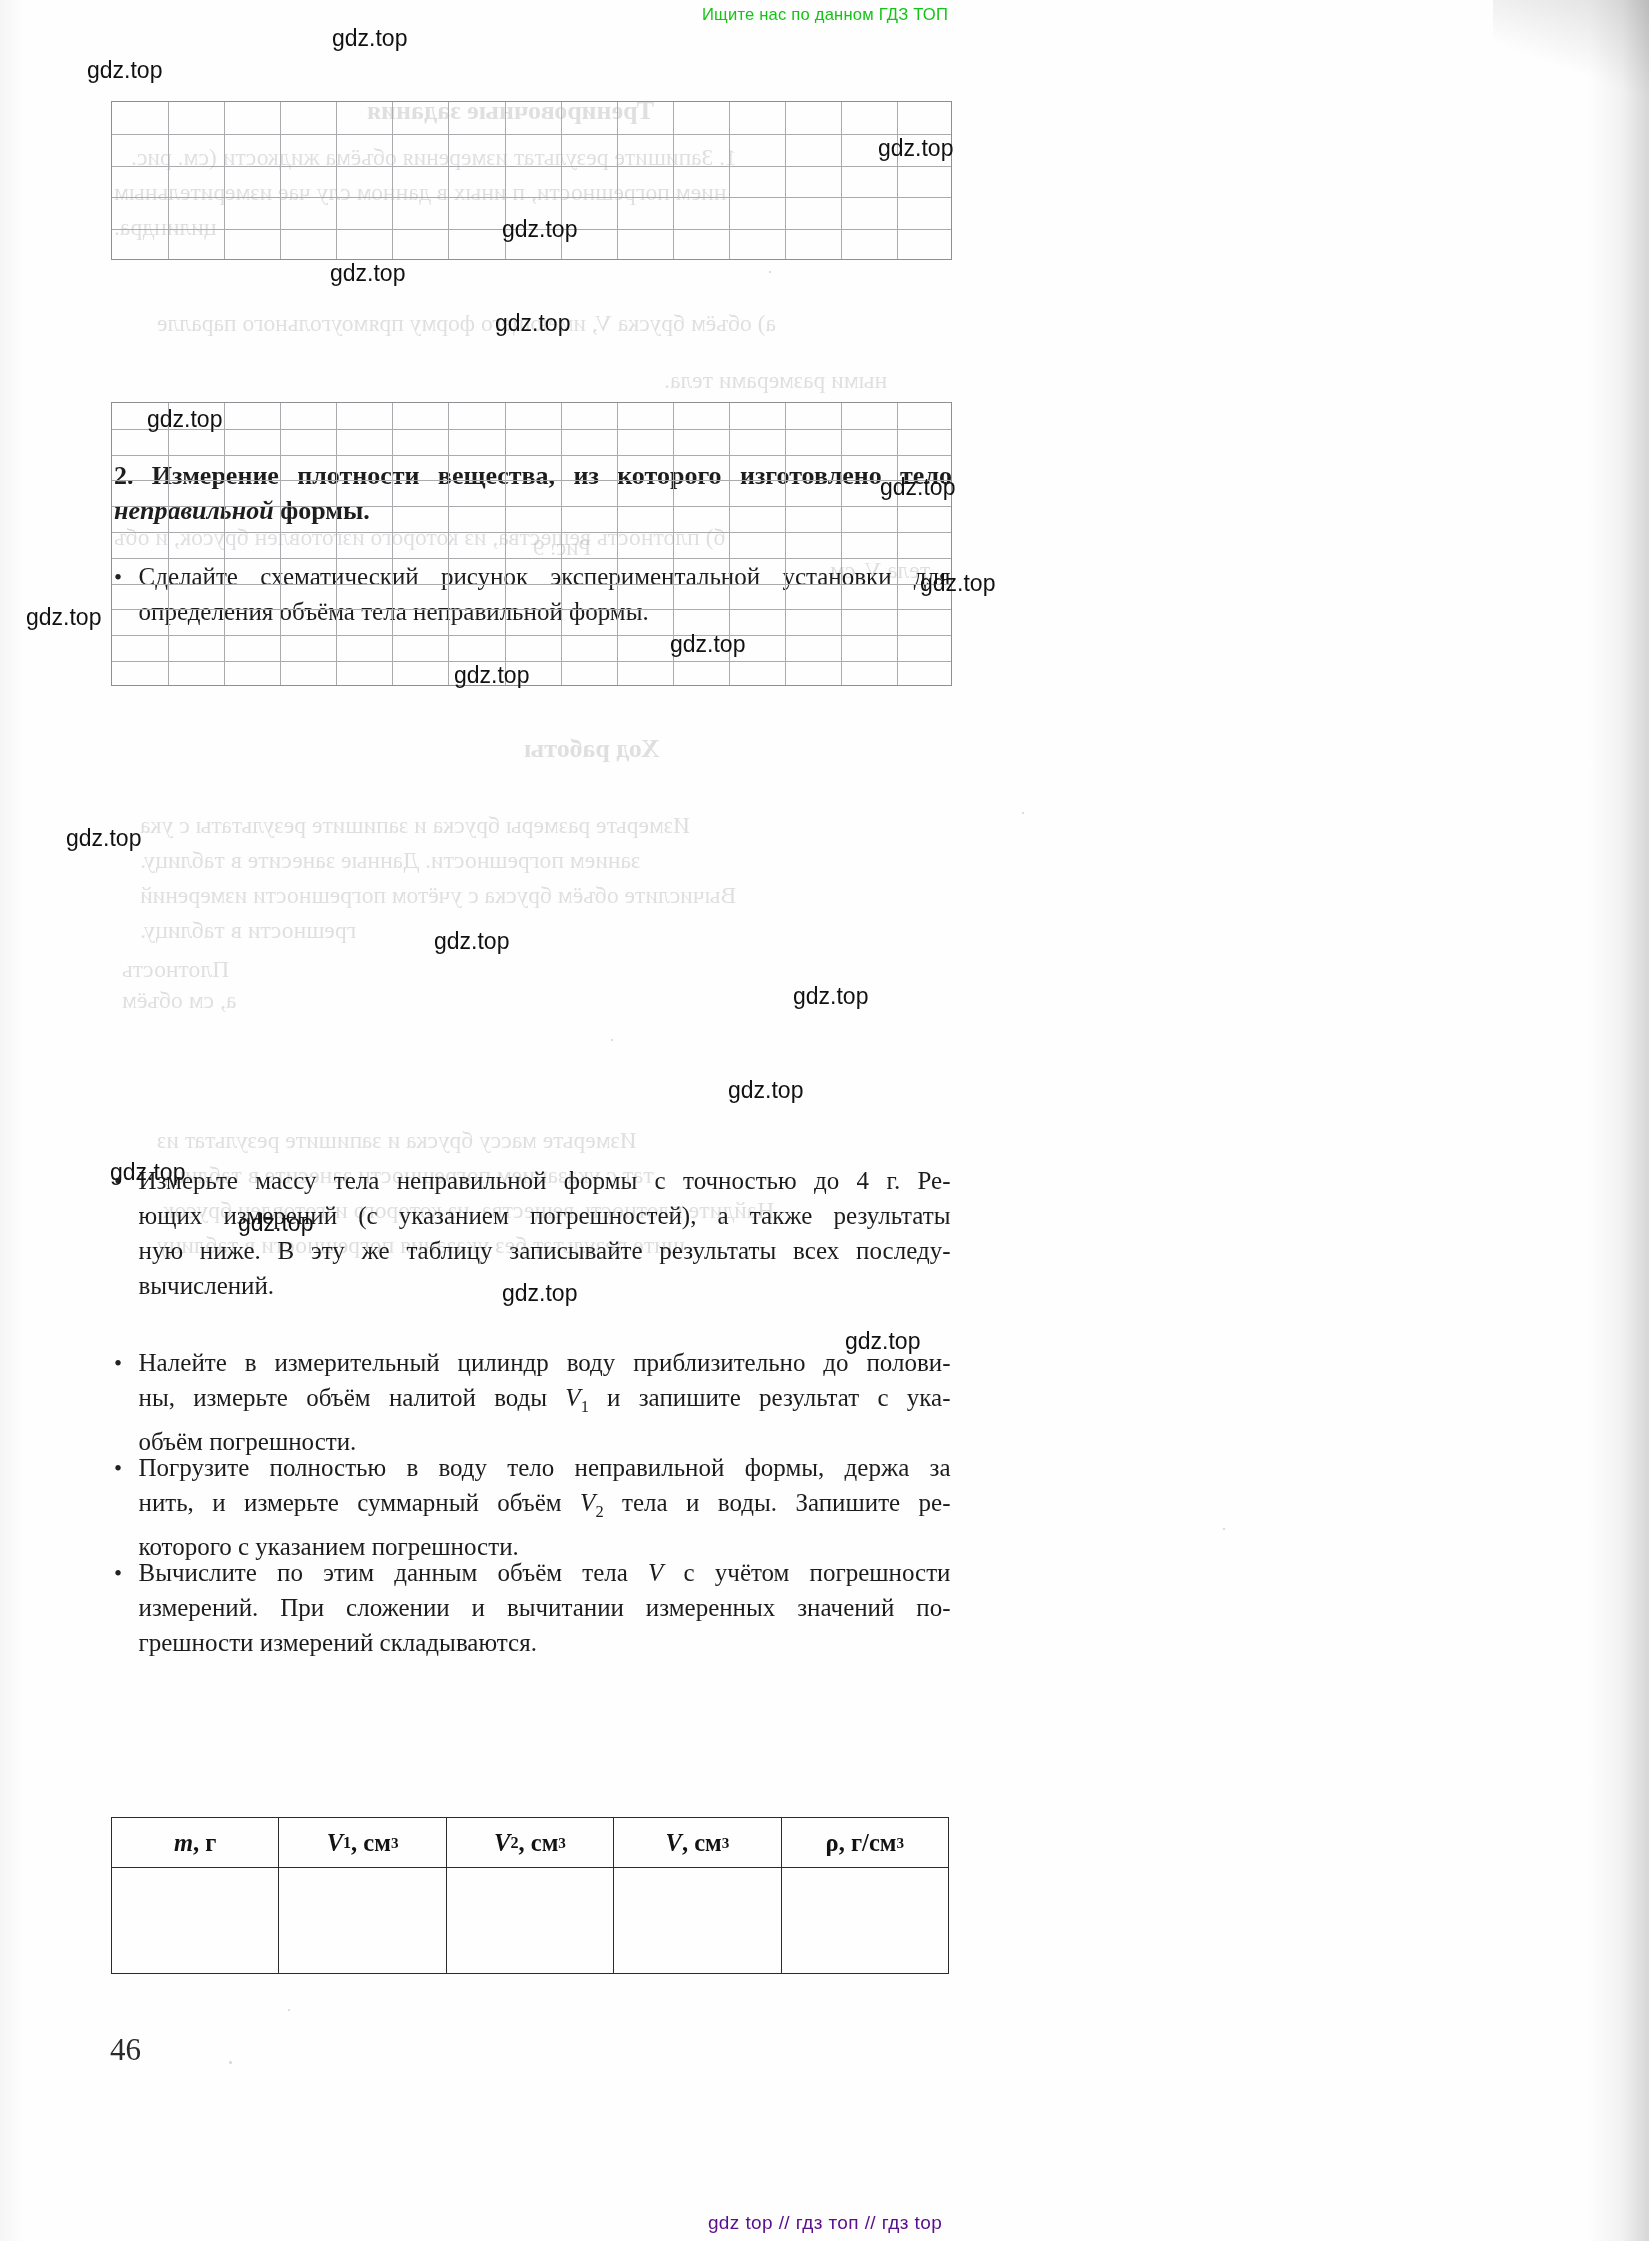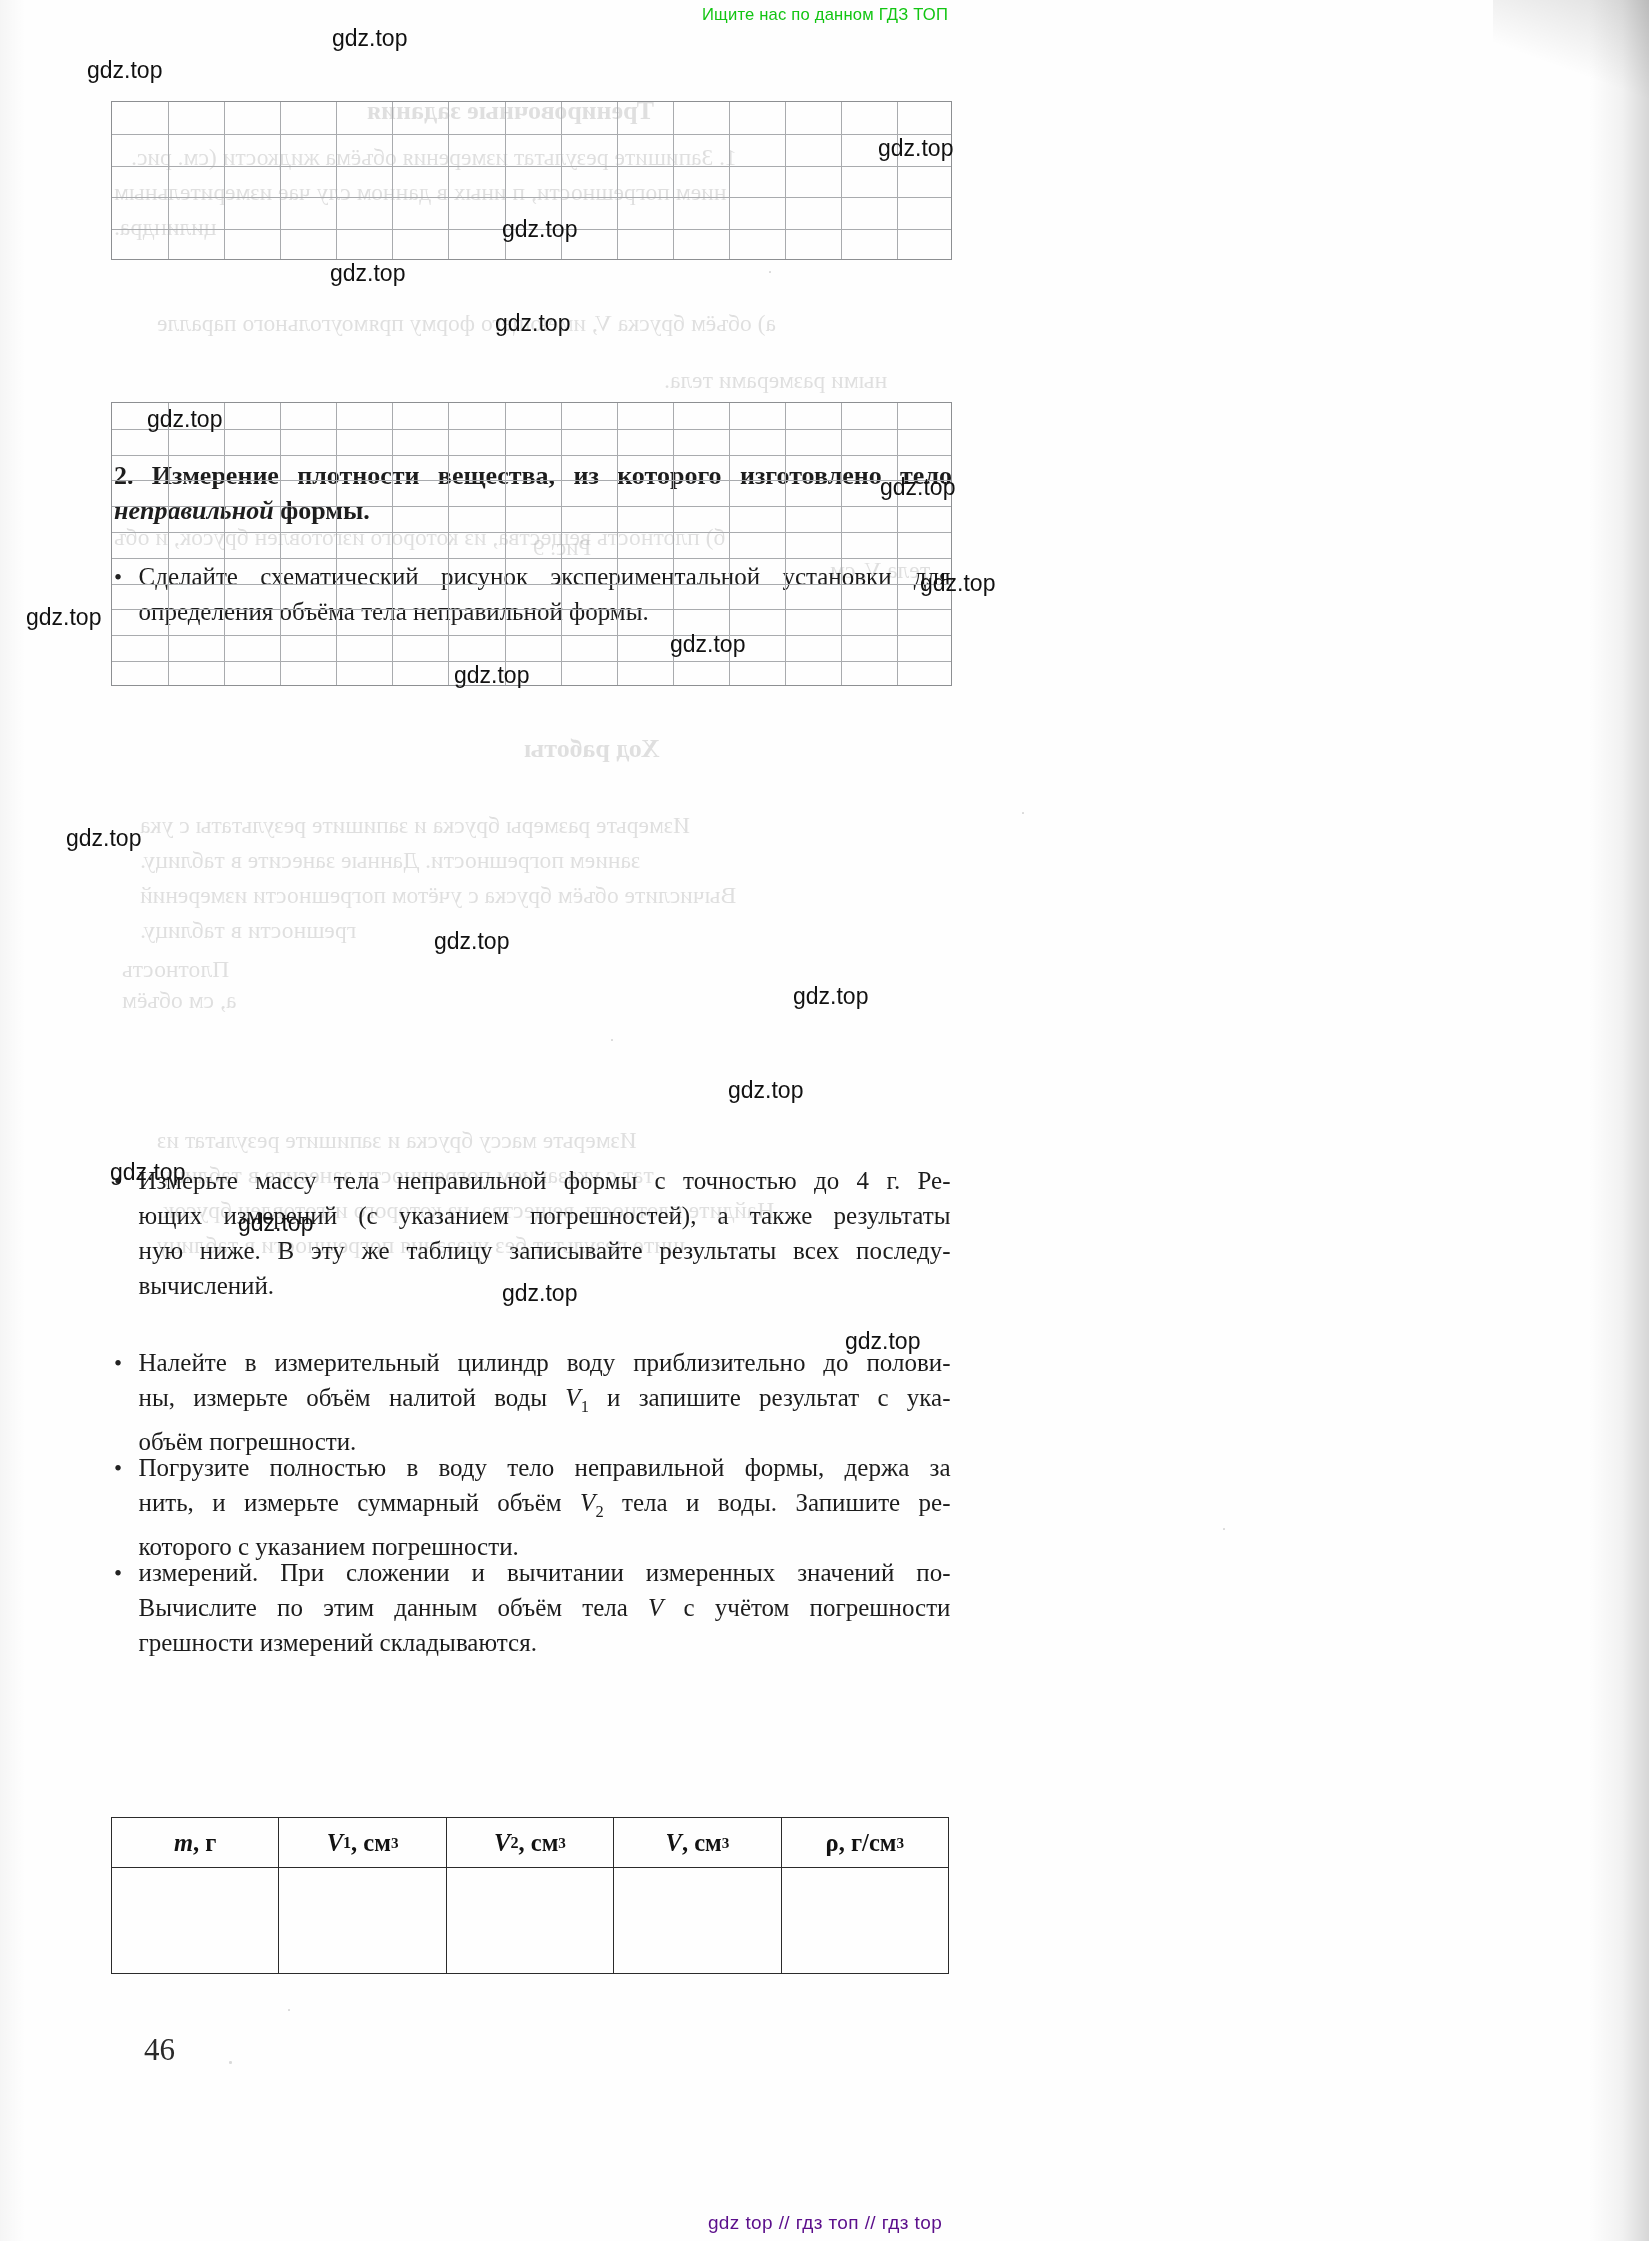--- a/index.html
+++ b/index.html
@@ -146,21 +146,20 @@
   .rtable .bcell{
     flex:1;border-right:1.7px solid #2b2b2b;
   }
   .rtable .bcell:last-child{border-right:none;}
 
   .pagenum{
     position:absolute;
     font-family:"Liberation Serif", serif;
     font-size:31px;
     color:#2a2a2a;
-    margin-left:34px;
   }
   .speck{position:absolute;background:#b9b9b9;border-radius:50%;opacity:.55;}
 </style>
 </head>
 <body>
 
 <div class="page">
 
   <div class="promo">Ищите нас по данном ГДЗ ТОП</div>
 
@@ -270,22 +269,22 @@
     <div class="btext" style="width:812px;">
       <span class="lastfull">Погрузите полностью в воду тело неправильной формы, держа за</span>
       <span class="lastfull">нить, и измерьте суммарный объём <span class="vi">V</span><sub>2</sub> тела и воды. Запишите ре-</span>
       <span class="lastleft">которого с указанием погрешности.</span>
     </div>
   </div>
 
   <div class="bullet-row" style="left:114px;top:1555px;width:838px;">
     <div class="dot">•</div>
     <div class="btext" style="width:812px;">
+      <span class="lastfull">Вычислите по этим данным объём тела <span class="vi">V</span> с учётом погрешности</span>
       <span class="lastfull">измерений. При сложении и вычитании измеренных значений по-</span>
-      <span class="lastfull">Вычислите по этим данным объём тела <span class="vi">V</span> с учётом погрешности</span>
       <span class="lastleft">грешности измерений складываются.</span>
     </div>
   </div>
 
   <div class="rtable" style="left:111px;top:1817px;width:838px;height:157px;">
     <div class="hrow">
       <div class="cell"><span class="vi">m</span>, г</div>
       <div class="cell"><span class="vi">V</span><sub>1</sub>, см<sup>3</sup></div>
       <div class="cell"><span class="vi">V</span><sub>2</sub>, см<sup>3</sup></div>
       <div class="cell"><span class="vi">V</span>, см<sup>3</sup></div>

